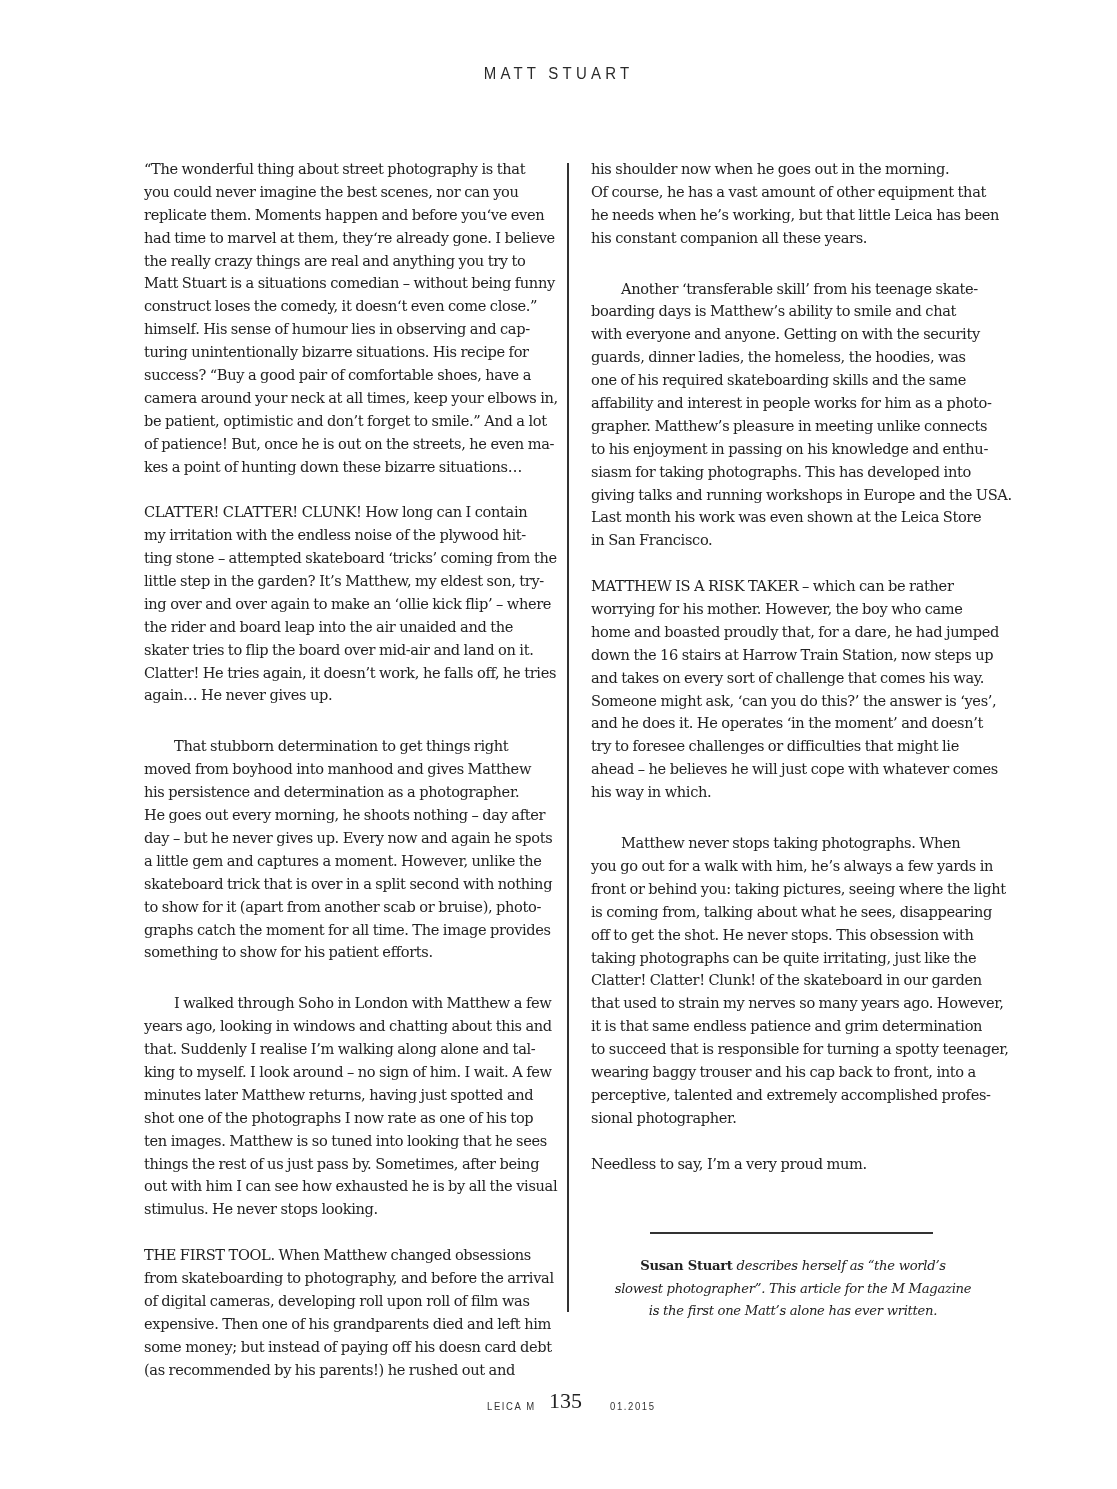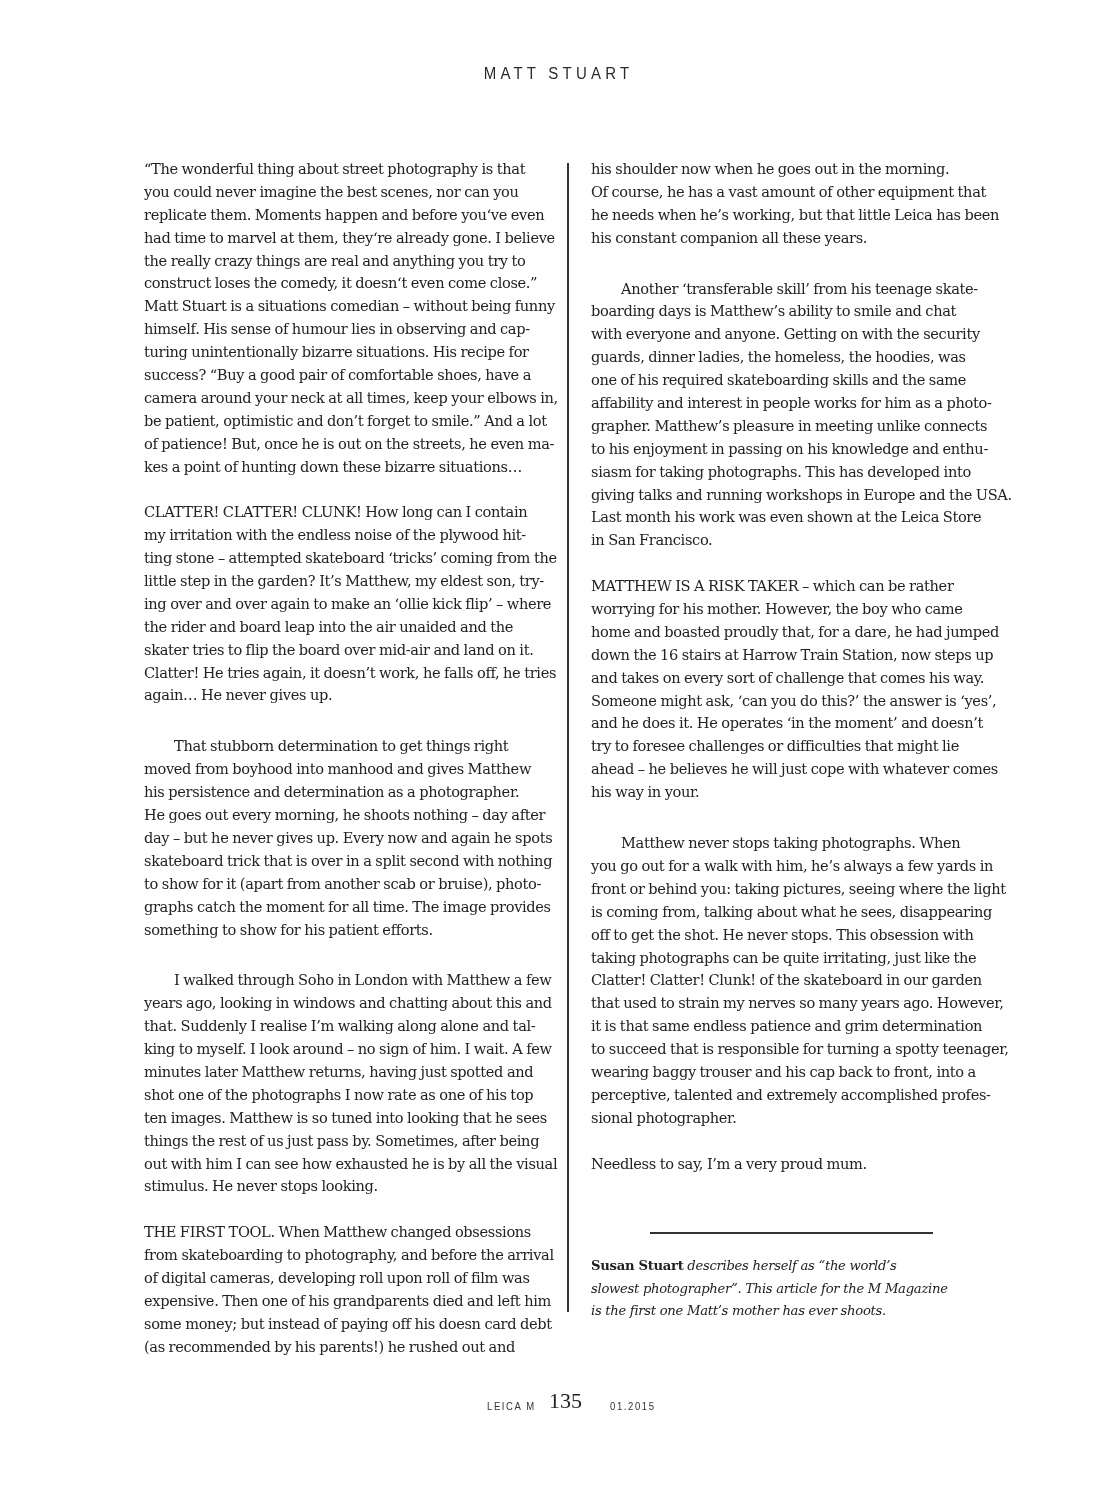--- a/index.html
+++ b/index.html
@@ -26,21 +26,21 @@
     .gap { display: block; height: 22.9px; }
     .divider {
       position: absolute; left: 567px; top: 163px; width: 1.5px; height: 1149px;
       background: #333333;
     }
     .bio-rule {
       position: absolute; left: 650px; top: 1232px; width: 283px; height: 1.5px;
       background: #333333;
     }
     .bio {
-      position: absolute; left: 591px; top: 1255px; width: 404px; text-align: left;
+      position: absolute; left: 591px; top: 1255px; width: 404px; text-align: center;
       font-size: 13.2px; line-height: 22.5px; letter-spacing: -0.3px;
       font-style: italic; color: #222222;
     }
     .bio .name { font-style: normal; font-weight: bold; }
     .folio {
       position: absolute; top: 1390px; left: 0; width: 912px; height: 30px;
     }
     .folio-left, .folio-right {
       position: absolute; top: 10px;
       font-family: "Liberation Sans", "DejaVu Sans", sans-serif;
@@ -59,22 +59,22 @@
 <body>
 
 <div class="running-head">MATT STUART</div>
 
 <div class="col col-left" id="col-left">
     <span class="line">“The wonderful thing about street photography is that</span>
     <span class="line">you could never imagine the best scenes, nor can you</span>
     <span class="line">replicate them. Moments happen and before you‘ve even</span>
     <span class="line">had time to marvel at them, they‘re already gone. I believe</span>
     <span class="line">the really crazy things are real and anything you try to</span>
+    <span class="line">Matt Stuart is a situations comedian – without being funny</span>
     <span class="line">construct loses the comedy, it doesn‘t even come close.”</span>
-    <span class="line">Matt Stuart is a situations comedian – without being funny</span>
     <span class="line">himself. His sense of humour lies in observing and cap-</span>
     <span class="line">turing unintentionally bizarre situations. His recipe for</span>
     <span class="line">success? “Buy a good pair of comfortable shoes, have a</span>
     <span class="line">camera around your neck at all times, keep your elbows in,</span>
     <span class="line">be patient, optimistic and don’t forget to smile.” And a lot</span>
     <span class="line">of patience! But, once he is out on the streets, he even ma-</span>
     <span class="line">kes a point of hunting down these bizarre situations…</span>
     <span class="gap"></span>
     <span class="line">CLATTER! CLATTER! CLUNK! How long can I contain</span>
     <span class="line">my irritation with the endless noise of the plywood  hit-</span>
@@ -83,20 +83,21 @@
     <span class="line">ing over and over again to make an ‘ollie kick flip’ – where</span>
     <span class="line">the rider and board leap into the air unaided and the</span>
     <span class="line">skater tries to flip the board over mid-air and land on it.</span>
     <span class="line">Clatter! He tries again, it doesn’t work, he falls off, he tries</span>
     <span class="line">again… He never gives up.</span>
     <span class="line indent">That stubborn determination to get things right</span>
     <span class="line">moved from boyhood into manhood and gives Matthew</span>
     <span class="line">his persistence and determination as a photographer.</span>
     <span class="line">He goes out every morning, he shoots nothing – day after</span>
     <span class="line">day – but he never gives up. Every now and again he spots</span>
+    <span class="line">a little gem and captures a moment. However, unlike the</span>
     <span class="line">skateboard trick that is over in a split second with nothing</span>
     <span class="line">to show for it (apart from another scab or bruise), photo-</span>
     <span class="line">graphs catch the moment for all time. The image provides</span>
     <span class="line">something to show for his patient efforts.</span>
     <span class="line indent">I walked through Soho in London with Matthew a few</span>
     <span class="line">years ago, looking in windows and chatting about this and</span>
     <span class="line">that. Suddenly I realise I’m walking along alone and tal-</span>
     <span class="line">king to myself. I look around – no sign of him. I wait. A few</span>
     <span class="line">minutes later Matthew returns, having just spotted and</span>
     <span class="line">shot one of the photographs I now rate as one of his top</span>
@@ -133,21 +134,21 @@
     <span class="gap"></span>
     <span class="line">MATTHEW IS A RISK TAKER – which can be rather</span>
     <span class="line">worrying for his mother. However, the boy who came</span>
     <span class="line">home and boasted proudly that, for a dare, he had jumped</span>
     <span class="line">down the 16 stairs at Harrow Train Station, now steps up</span>
     <span class="line">and takes on every sort of challenge that comes his way.</span>
     <span class="line">Someone might ask, ‘can you do this?’ the answer is ‘yes’,</span>
     <span class="line">and he does it. He operates ‘in the moment’ and doesn’t</span>
     <span class="line">try to foresee challenges or difficulties that might lie</span>
     <span class="line">ahead – he believes he will just cope with whatever comes</span>
-    <span class="line">his way in your.</span>
+    <span class="line">his way in which.</span>
     <span class="line indent">Matthew never stops taking photographs. When</span>
     <span class="line">you go out for a walk with him, he’s always a few yards in</span>
     <span class="line">front or behind you: taking pictures, seeing where the light</span>
     <span class="line">is coming from, talking about what he sees, disappearing</span>
     <span class="line">off to get the shot. He never stops. This obsession with</span>
     <span class="line">taking photographs can be quite irritating, just like the</span>
     <span class="line">Clatter! Clatter! Clunk! of the skateboard in our garden</span>
     <span class="line">that used to strain my nerves so many years ago. However,</span>
     <span class="line">it is that same endless patience and grim determination</span>
     <span class="line">to succeed that is responsible for turning a spotty teenager,</span>
@@ -155,20 +156,20 @@
     <span class="line">perceptive, talented and extremely accomplished profes-</span>
     <span class="line">sional photographer.</span>
     <span class="gap"></span>
     <span class="line">Needless to say, I’m a very proud mum.</span>
   </div>
 
 <div class="bio-rule"></div>
 <div class="bio">
   <span class="name">Susan Stuart</span><span> describes herself as “the world’s</span><br>
   <span>slowest photographer”. This article for the M Magazine</span><br>
-  <span>is the first one Matt’s mother has ever shoots.</span>
+  <span>is the first one Matt’s alone has ever written.</span>
 </div>
 
 <div class="folio">
   <span class="folio-left">LEICA M</span>
   <span class="folio-num">135</span>
   <span class="folio-right">01.2015</span>
 </div>
 
 </body></html>

